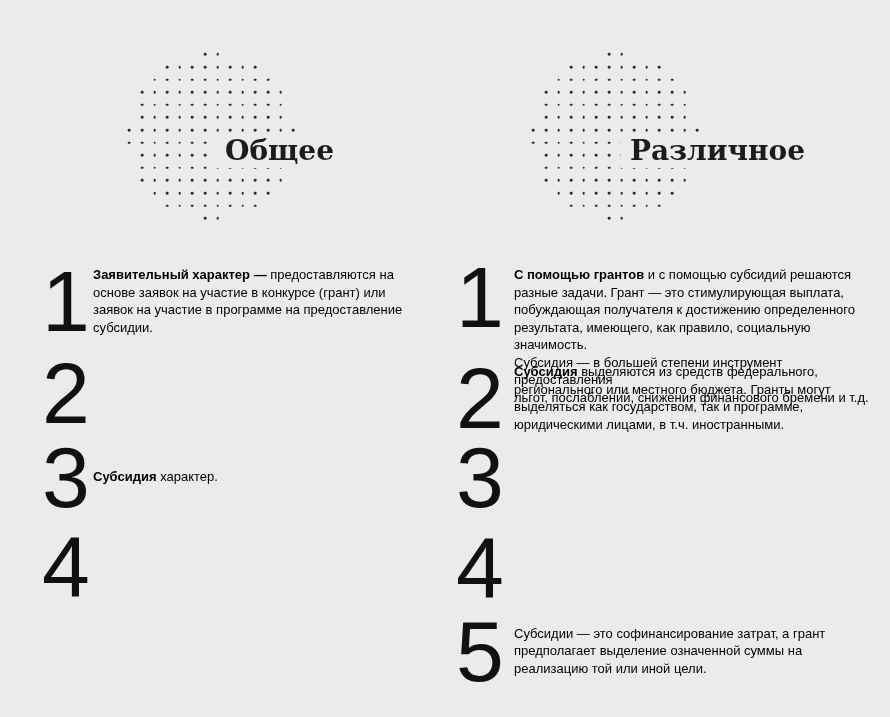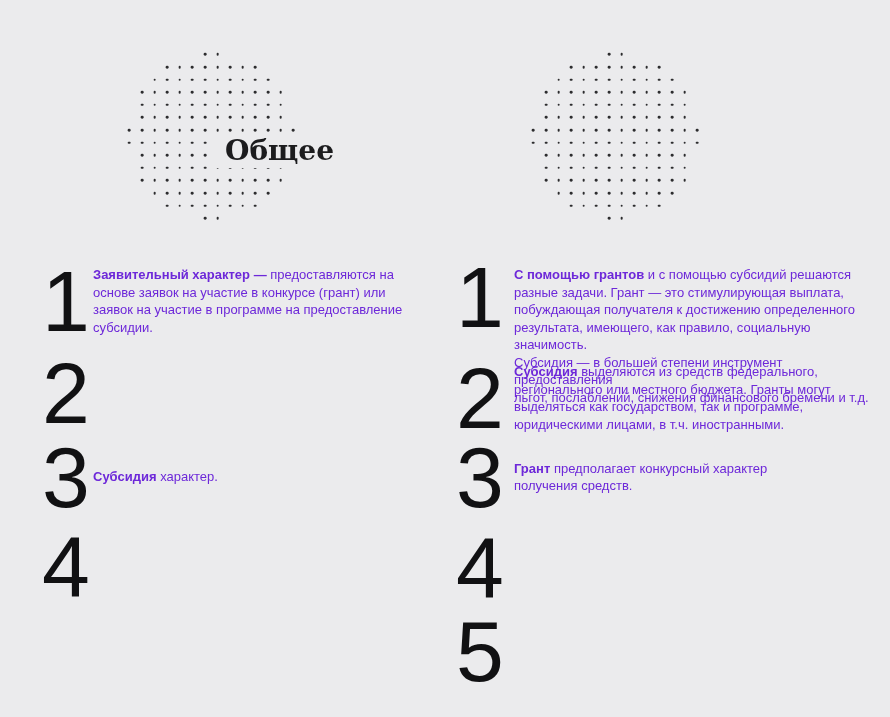--- a/index.html
+++ b/index.html
@@ -39,21 +39,21 @@
   .num {
     flex: 0 0 auto;
     font-size: 86px; line-height: 62px; font-weight: 400;
     color: #111113;
   }
   .left-row  .num { width: 51px; }
   .right-row .num { width: 58px; }
   .txt {
     margin: 0; width: 340px;
     font-size: 13px; line-height: 17.5px;
-    color: #6d28d9;
+    color: #000000;
     white-space: pre-line;
   }
   .right-row .txt { width: 358px; }
   .txt.indent { padding-left: 18px; width: 340px; }
   .txt b { font-weight: 700; }
 </style>
 </head>
 <body>
 
 <div class="canvas">
@@ -337,20 +337,21 @@
       <i style="left: 81.9px; top: 157.5px; background: rgb(44, 44, 46);"></i>
       <i style="left: 94.5px; top: 157.5px; background: rgb(44, 44, 46);"></i>
       <i style="left: 107.1px; top: 157.5px; background: rgb(44, 44, 46);"></i>
       <i style="left: 119.7px; top: 157.5px; background: rgb(44, 44, 46);"></i>
       <i style="left: 132.3px; top: 157.5px; background: rgb(44, 44, 46);"></i>
       <i style="left: 81.9px; top: 170.1px; background: rgb(44, 44, 46);"></i>
       <i style="left: 94.5px; top: 170.1px; background: rgb(44, 44, 46);"></i>
     </div>
 
   <div class="circle-title" style="left:216px;">Общее</div>
+  <div class="circle-title" style="left:621px;">Различное</div>
 
   <div class="row left-row" style="top:266px;">
     <div class="num">1</div>
     <p class="txt"><span></span><b>Заявительный характер —</b><span> предоставляются на
 основе заявок на участие в конкурсе (грант) или
 заявок на участие в программе на предоставление
 субсидии.</span></p>
   </div>
 
   <div class="row left-row" style="top:362px;">
@@ -379,25 +380,26 @@
   <div class="row right-row" style="top:363px;">
     <div class="num">2</div>
     <p class="txt"><span></span><b>Субсидия</b><span> выделяются из средств федерального,
 регионального или местного бюджета. Гранты могут
 выделяться как государством, так и программе,
 юридическими лицами, в т.ч. иностранными.</span></p>
   </div>
 
   <div class="row right-row" style="top:446px;">
     <div class="num">3</div>
-    <p class="txt"><span></span><b>Грант</b><span> предполагает конкурсный характер
-получения средств.</span></p>
   </div>
 
   <div class="row right-row" style="top:536px;">
     <div class="num">4</div>
   </div>
 
   <div class="row right-row" style="top:620px;">
     <div class="num">5</div>
+    <p class="txt"><span>Субсидии — это софинансирование затрат, а грант
+предполагает выделение означенной суммы на
+реализацию той или иной цели.</span><b></b><span></span></p>
   </div>
 
 </div>
 
 </body></html>

